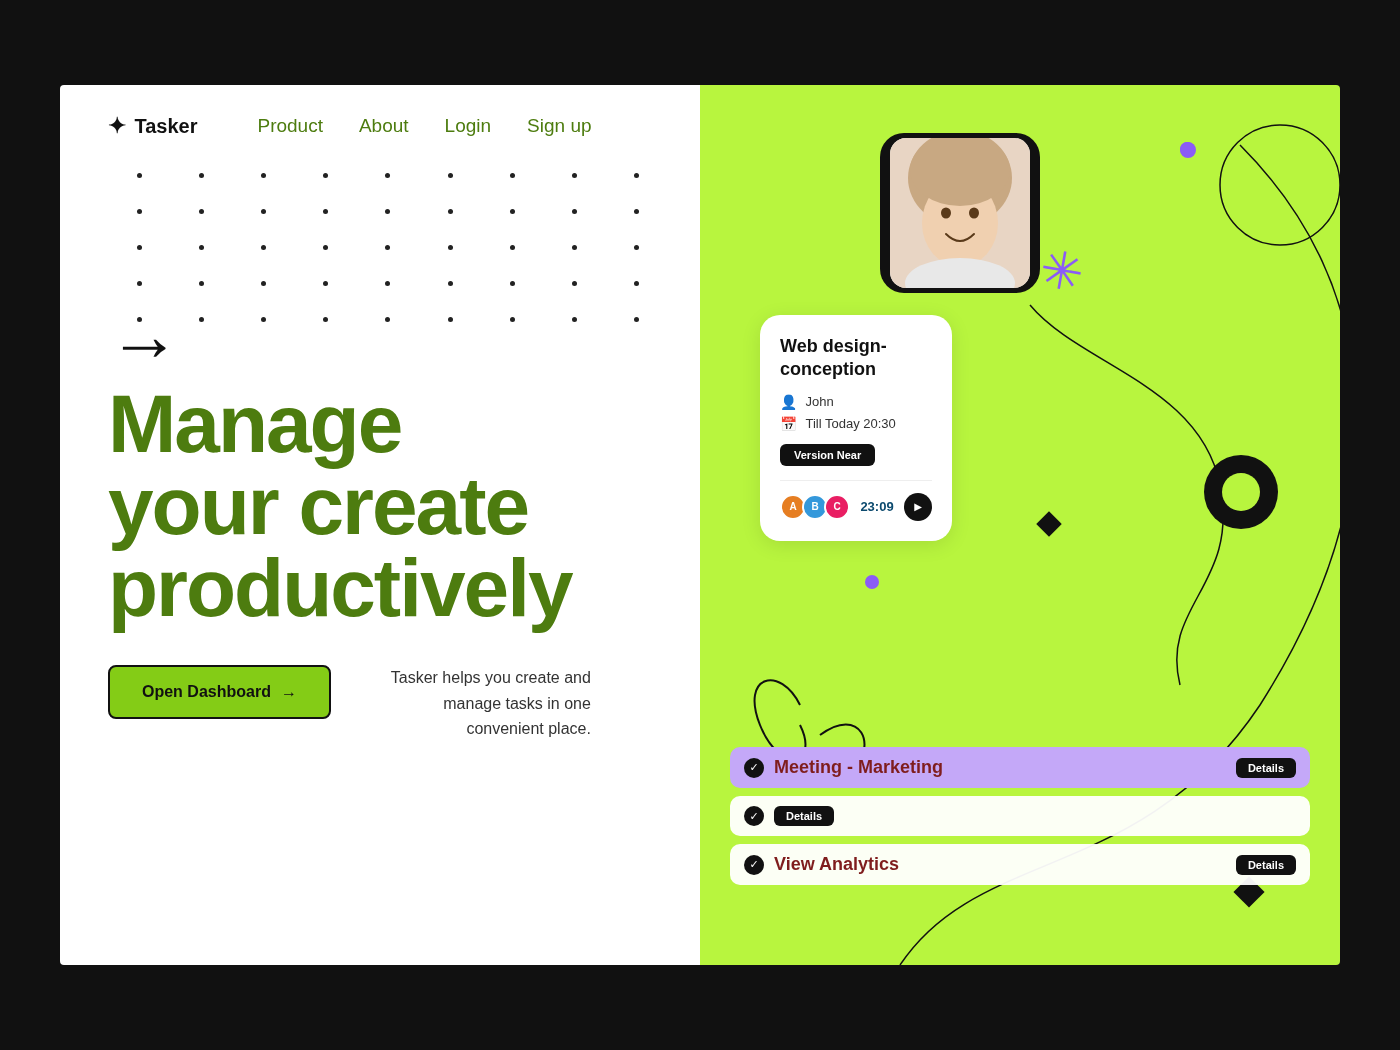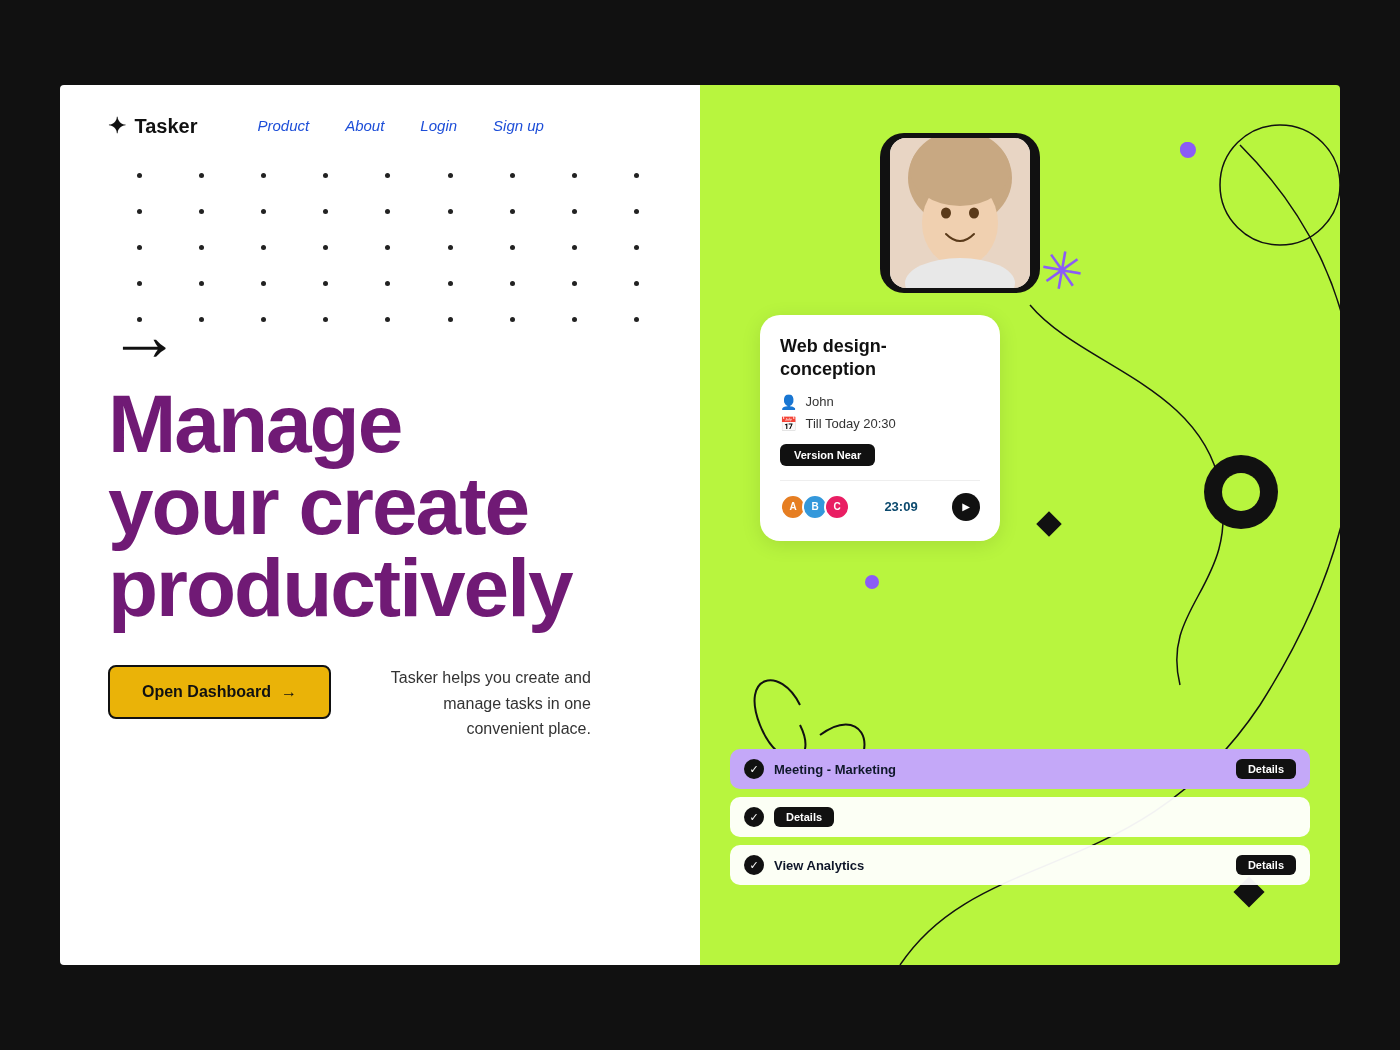--- a/index.html
+++ b/index.html
@@ -49,23 +49,22 @@
       font-size: 22px;
       font-weight: 900;
     }
     .nav-links {
       display: flex;
       gap: 36px;
       list-style: none;
     }
     .nav-links a {
       text-decoration: none;
-      color: #1d4ed8;
-      font-size: 15px;
-      font-style: italic;
+      color: #4d7c0f;
+      font-size: 19px;
     }
     
     .dot-grid {
       position: absolute;
       top: 72px;
       left: 48px;
       right: 0;
       display: grid;
       grid-template-columns: repeat(9, 1fr);
       grid-template-rows: repeat(5, 1fr);
@@ -90,32 +89,32 @@
     .hero-arrow {
       font-size: 72px;
       font-weight: 400;
       color: #111;
       line-height: 1;
       display: inline;
     }
     .hero-title {
       font-size: 82px;
       font-weight: 800;
-      color: #701a75;
+      color: #4d7c0f;
       line-height: 1.0;
       letter-spacing: -2px;
     }
     .hero-bottom {
       display: flex;
       align-items: flex-start;
       gap: 40px;
       margin-top: 36px;
     }
     .cta-button {
-      background: #eab308;
+      background: #84cc16;
       border: 2px solid #111;
       border-radius: 8px;
       padding: 16px 32px;
       font-size: 16px;
       font-weight: 600;
       color: #111;
       cursor: pointer;
       white-space: nowrap;
       display: flex;
       align-items: center;
@@ -179,21 +178,21 @@
       color: #8b5cf6;
       font-weight: 100;
       line-height: 1;
       transform: rotate(10deg);
     }
     
     .task-card {
       position: absolute;
       top: 230px;
       left: 60px;
-      width: 240px;
+      width: 192px;
       background: #fff;
       border-radius: 20px;
       padding: 20px;
       box-shadow: 0 4px 20px rgba(0,0,0,0.1);
     }
     .task-title {
       font-size: 18px;
       font-weight: 700;
       color: #111;
       margin-bottom: 12px;
@@ -296,23 +295,23 @@
       background: #111;
       display: flex;
       align-items: center;
       justify-content: center;
       color: #fff;
       font-size: 11px;
       flex-shrink: 0;
     }
     .task-list-label {
       flex: 1;
-      font-size: 13px;
+      font-size: 18px;
       font-weight: 600;
-      color: #0f172a;
+      color: #7f1d1d;
     }
     .details-btn {
       background: #111;
       color: #fff;
       font-size: 11px;
       font-weight: 600;
       padding: 4px 12px;
       border-radius: 6px;
       cursor: pointer;
     }

